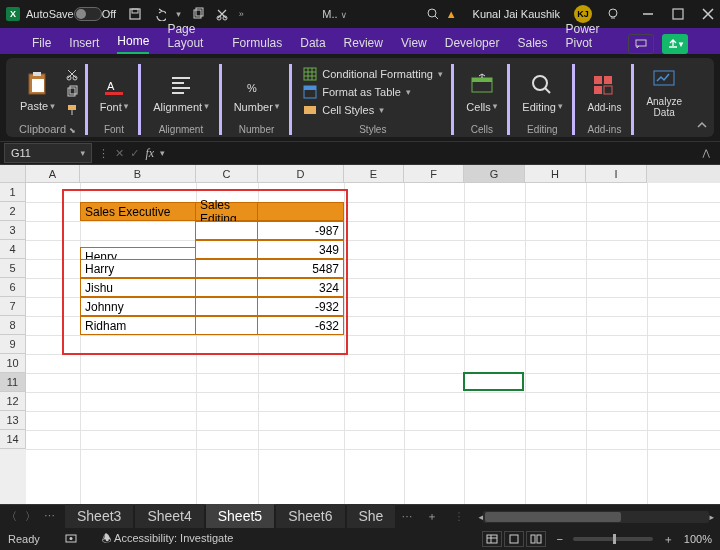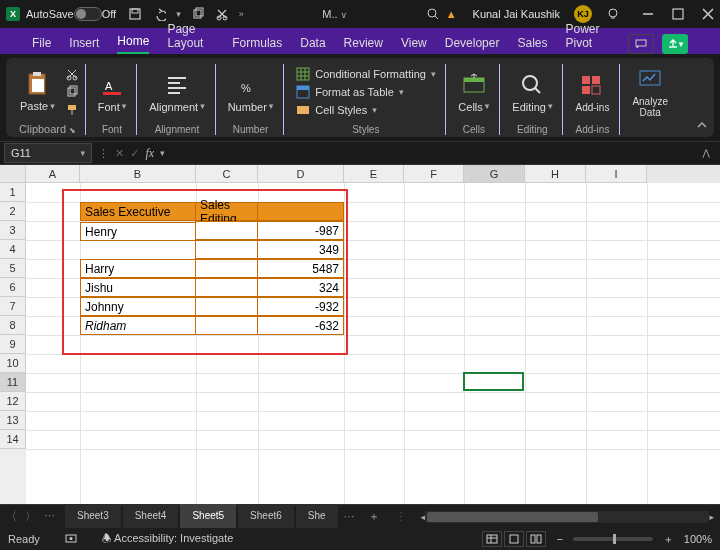--- a/index.html
+++ b/index.html
@@ -15,21 +15,21 @@
   .title-right{display:flex;align-items:center;gap:14px}
   .avatar{width:18px;height:18px;border-radius:50%;background:#c19c00;color:#000;font-size:9px;font-weight:bold;display:flex;align-items:center;justify-content:center}
   .win-controls{display:flex;align-items:center;gap:18px;margin-left:8px}
   .tabs{height:26px;display:flex;align-items:flex-end;gap:18px;padding:0 32px;background:#4c1d95}
   .tab{color:#ddd;font-size:12px;padding-bottom:4px;cursor:pointer}
   .tab.active{border-bottom:2px solid #14b86b;color:#fff}
   .tab-extra{margin-left:auto;display:flex;gap:8px;align-items:center}
   .comments-btn{width:26px;height:20px;border:1px solid #444;border-radius:3px;display:flex;align-items:center;justify-content:center}
   .share-btn{width:26px;height:20px;background:#14b86b;border-radius:3px;display:flex;align-items:center;justify-content:center}
   .ribbon{background:#2b2b2b;border-radius:6px;margin:4px 6px 0;padding:6px 4px 2px;display:flex;align-items:stretch;gap:2px;position:relative}
-  .group{display:flex;flex-direction:column;align-items:center;padding:0 6px;border-right:1px solid #c4b5fd}
+  .group{display:flex;flex-direction:column;align-items:center;padding:0 6px;border-right:3px solid #c4b5fd}
   .group:last-of-type{border-right:none}
   .group-label{font-size:10px;color:#aaa;margin-top:4px}
   .group-body{flex:1;display:flex;align-items:center;gap:6px}
   .big-btn{display:flex;flex-direction:column;align-items:center;gap:2px;padding:2px 4px;cursor:pointer}
   .big-btn .lbl{font-size:10px;color:#ddd;text-align:center;line-height:1.1;display:flex;align-items:center;gap:2px}
   .ico{width:24px;height:24px;display:flex;align-items:center;justify-content:center}
   .ico-lg{width:28px;height:28px}
   .side-col{display:flex;flex-direction:column;gap:4px;justify-content:center}
   .styles-col{display:flex;flex-direction:column;gap:2px;font-size:11px;color:#ddd}
   .styles-col .row{display:flex;align-items:center;gap:5px;padding:1px 2px;cursor:pointer;white-space:nowrap}
@@ -51,21 +51,21 @@
   .grid{position:absolute;left:26px;top:18px;right:0;bottom:0}
   .gl-v{position:absolute;top:0;bottom:0;width:1px;background:#e3e3e3}
   .gl-h{position:absolute;left:0;right:0;height:1px;background:#e3e3e3}
   .sel-cell{position:absolute;border:2px solid #1a7f37;background:#fff;z-index:4}
   .red-frame{position:absolute;border:2px solid #e03030;z-index:5;pointer-events:none}
   .dt-header{background:#e8901a;color:#000;font-size:12px;padding:2px 4px;border:1px solid #c76a00;position:absolute;display:flex;align-items:center}
   .dt-cell{background:#fff;border:1px solid #c76a00;position:absolute;padding:2px 4px;font-size:12px;color:#000;display:flex;align-items:center}
   .dt-cell.num{justify-content:flex-end}
   .sheet-tabs{height:24px;background:#1e1e1e;display:flex;align-items:center;padding:0 6px;gap:2px;border-top:1px solid #333}
   .nav-arrows{display:flex;gap:8px;color:#888;margin-right:8px}
-  .stab{padding:20px 12px;background:#2b2b2b;color:#ccc;font-size:10px;border-radius:3px 3px 0 0;cursor:pointer}
+  .stab{padding:20px 12px;background:#2b2b2b;color:#ccc;font-size:14px;border-radius:3px 3px 0 0;cursor:pointer}
   .stab.active{background:#3f3f3f;color:#fff;border-bottom:2px solid #14b86b}
   .stab-add{color:#aaa;padding:0 8px;cursor:pointer}
   .hscroll{flex:1;display:flex;align-items:center;margin-left:12px}
   .hscroll .track{flex:1;height:12px;background:#2b2b2b;border-radius:2px;position:relative}
   .hscroll .thumb{position:absolute;left:2px;width:60%;top:1px;bottom:1px;background:#555;border-radius:2px}
   .statusbar{height:22px;background:#1e1e1e;display:flex;align-items:center;padding:0 8px;gap:25px;color:#ccc;font-size:10px}
   .status-right{margin-left:auto;display:flex;align-items:center;gap:10px}
   .view-btns{display:flex;gap:2px}
   .view-btn{width:20px;height:16px;border:1px solid #444;display:flex;align-items:center;justify-content:center}
   .zoom-slider{width:80px;height:4px;background:#444;position:relative;border-radius:2px}
@@ -423,33 +423,33 @@
       <div class="gl-h" style="top: 228px;"></div>
       <div class="gl-h" style="top: 247px;"></div>
       <div class="gl-h" style="top: 266px;"></div>
       <div class="sel-cell" style="left: 437px; top: 189px; width: 61px; height: 19px;"></div>
       <div class="red-frame" style="left: 36px; top: 6px; width: 286px; height: 166px;"></div>
       <div class="dt-header" style="left: 54px; top: 19px; width: 116px; height: 19px;">Sales Executive</div>
       <div class="dt-header" style="left: 169px; top: 19px; width: 63px; height: 19px;">Sales Editing</div>
       <div class="dt-header" style="left: 231px; top: 19px; width: 87px; height: 19px;"></div>
       <div class="dt-cell" style="left: 169px; top: 38px; width: 63px; height: 19px;"></div>
       <div class="dt-cell num" style="left: 231px; top: 38px; width: 87px; height: 19px;">-987</div>
-      <div class="dt-cell" style="left: 54px; top: 39px; width: 116px; height: 19px;">Henry</div>
+      <div class="dt-cell" style="left: 54px; top: 64px; width: 116px; height: 19px;">Henry</div>
       <div class="dt-cell" style="left: 169px; top: 57px; width: 63px; height: 19px;"></div>
       <div class="dt-cell num" style="left: 231px; top: 57px; width: 87px; height: 19px;">349</div>
       <div class="dt-cell" style="left: 54px; top: 76px; width: 116px; height: 19px;">Harry</div>
       <div class="dt-cell" style="left: 169px; top: 76px; width: 63px; height: 19px;"></div>
       <div class="dt-cell num" style="left: 231px; top: 76px; width: 87px; height: 19px;">5487</div>
       <div class="dt-cell" style="left: 54px; top: 95px; width: 116px; height: 19px;">Jishu</div>
       <div class="dt-cell" style="left: 169px; top: 95px; width: 63px; height: 19px;"></div>
       <div class="dt-cell num" style="left: 231px; top: 95px; width: 87px; height: 19px;">324</div>
       <div class="dt-cell" style="left: 54px; top: 114px; width: 116px; height: 19px;">Johnny</div>
       <div class="dt-cell" style="left: 169px; top: 114px; width: 63px; height: 19px;"></div>
       <div class="dt-cell num" style="left: 231px; top: 114px; width: 87px; height: 19px;">-932</div>
-      <div class="dt-cell" style="left: 54px; top: 133px; width: 116px; height: 19px; font-style: italic;">Ridham</div>
+      <div class="dt-cell" style="left: 54px; top: 133px; width: 116px; height: 19px;">Ridham</div>
       <div class="dt-cell" style="left: 169px; top: 133px; width: 63px; height: 19px;"></div>
       <div class="dt-cell num" style="left: 231px; top: 133px; width: 87px; height: 19px;">-632</div>
     </div>
 </div>
 
 <div class="sheet-tabs">
   <div class="nav-arrows">
     <span>〈</span>
     <span>〉</span>
     <span>⋯</span>

